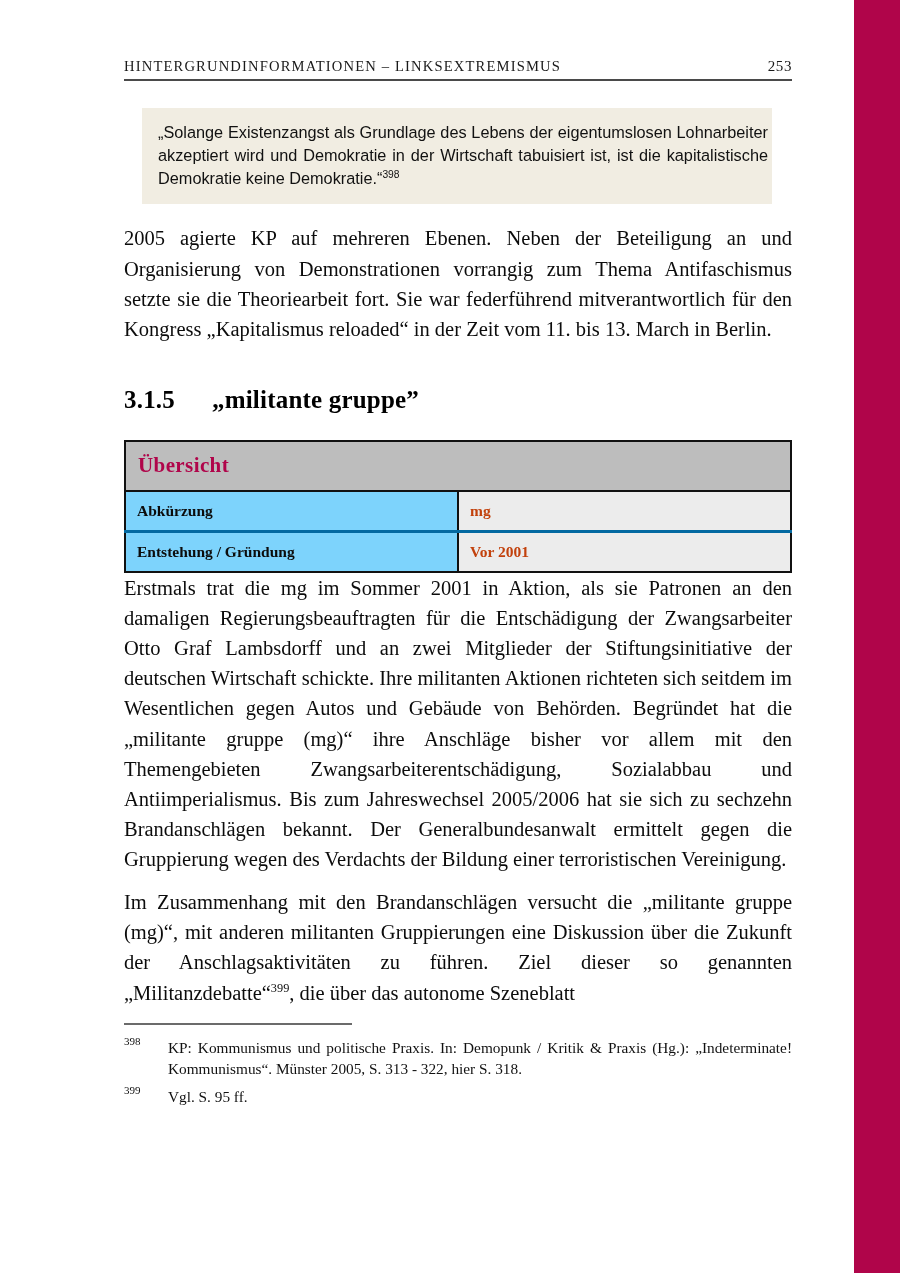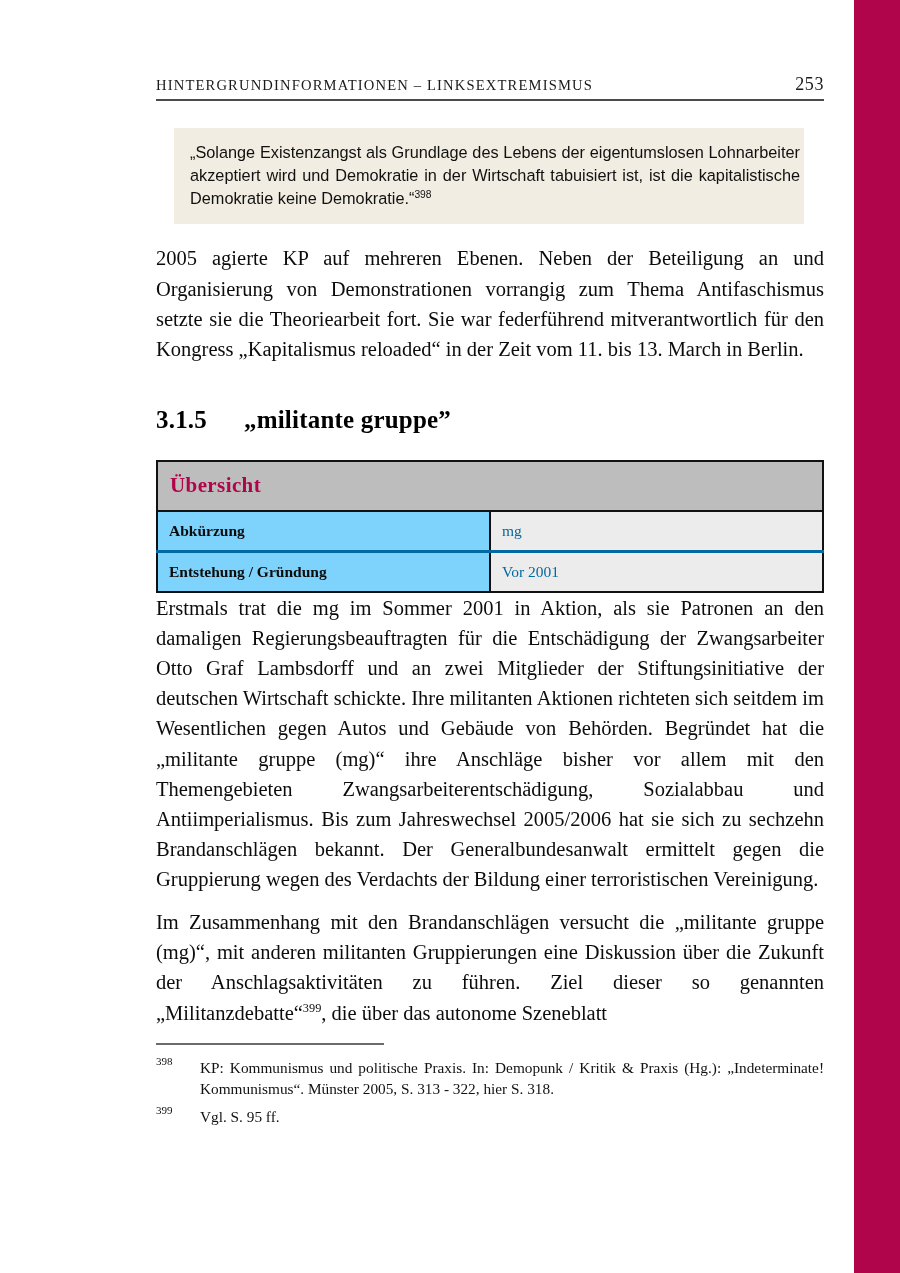--- a/index.html
+++ b/index.html
@@ -24,42 +24,41 @@
     position: absolute;
     top: 0;
     right: 0;
     width: 46px;
     height: 1273px;
     background: #b0054a;
   }
   #content {
     position: absolute;
     left: 124px;
-    top: 16px;
+    top: 0;
     width: 668px;
-    margin-left: 32px;
   }
 
   
   .running-head {
     display: flex;
     align-items: baseline;
     justify-content: space-between;
     padding-top: 58px;
     font-size: 14.5px;
     letter-spacing: 1.15px;
     color: #1a1a1a;
   }
   .running-head .rh-title {
     font-variant: small-caps;
     text-transform: uppercase;
     font-size: 14.6px;
   }
   .running-head .rh-page {
-    font-size: 18px;
+    font-size: 15px;
     letter-spacing: 0.6px;
   }
   .head-rule {
     margin-top: 4px;
     height: 2px;
     background: #4a4a4a;
     width: 100%;
   }
 
   
@@ -141,21 +140,22 @@
     background: #7dd3fc;
     width: 194px;
     font-size: 15.5px;
     font-weight: bold;
     color: #0c0c0c;
     border-right: 2px solid #111111;
   }
   table.overview td.ov-value {
     background: #ececec;
     font-size: 15.5px;
-    color: #0369a1;
+    color: #c2410c;
+    font-weight: bold;
   }
   table.overview tr.row-sep td {
     border-top: 3px solid #0369a1;
   }
 
   
   .footnote-rule {
     margin-top: 15px;
     width: 228px;
     height: 2px;

